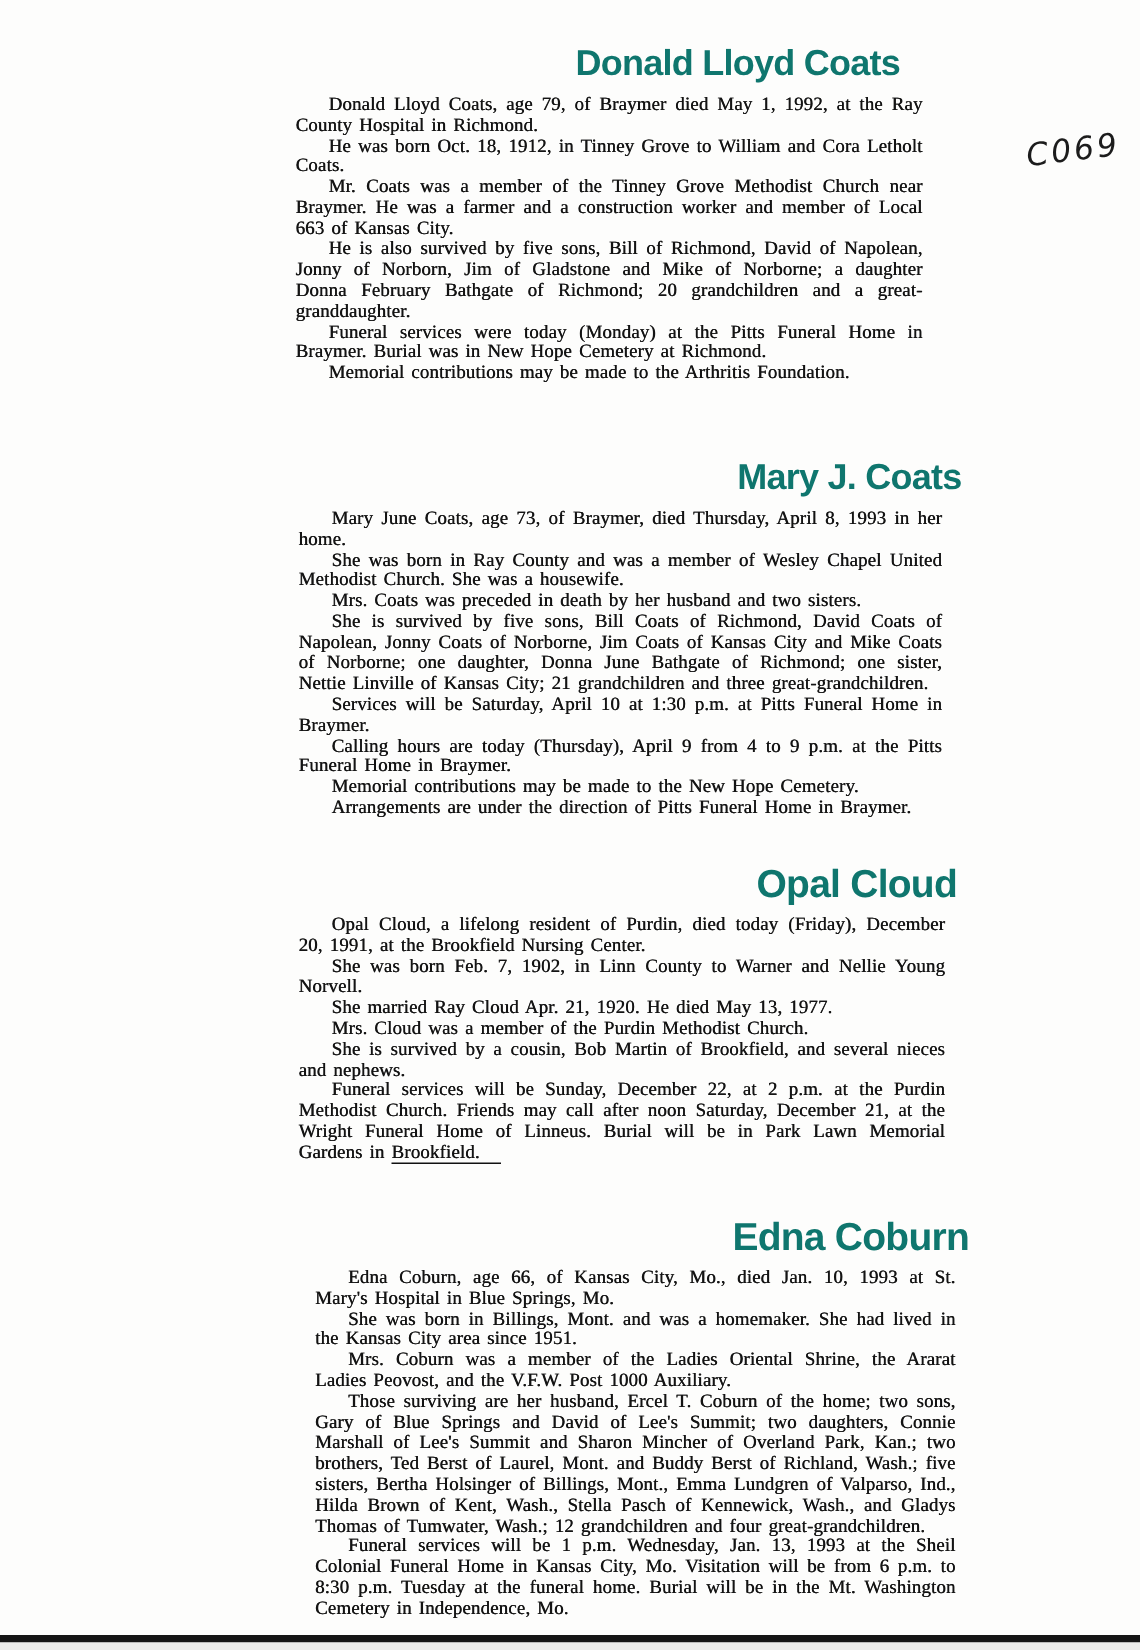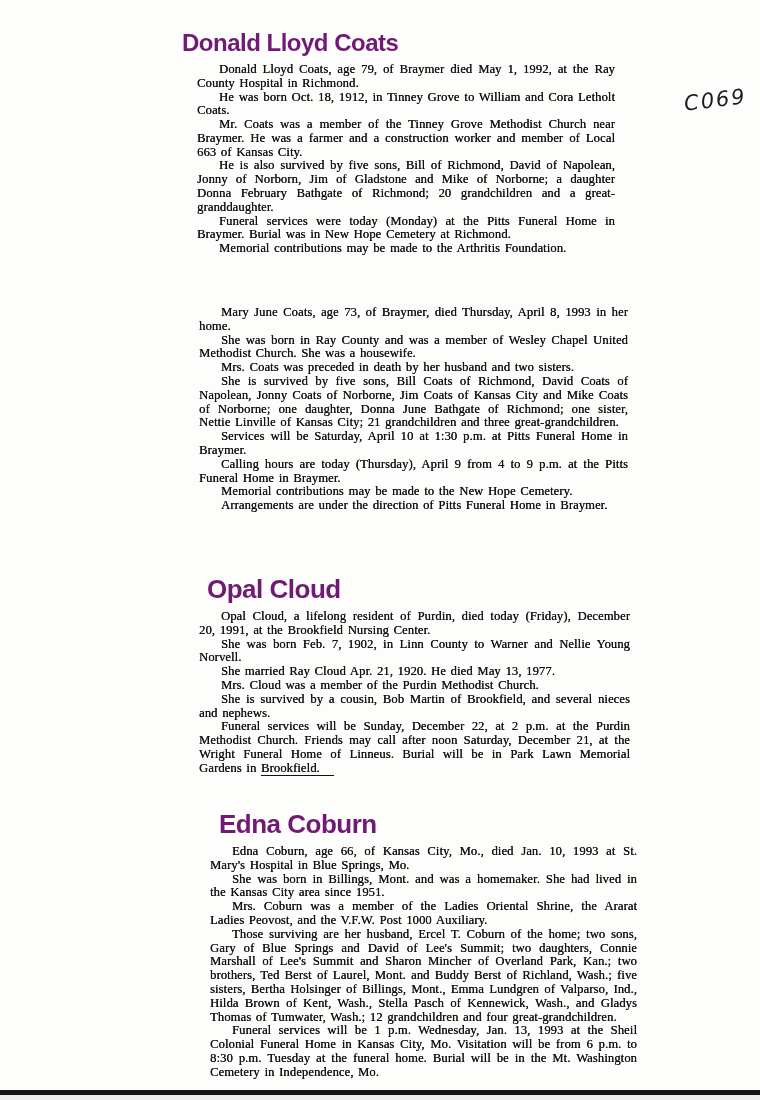--- a/index.html
+++ b/index.html
@@ -3,22 +3,22 @@
 <meta charset="utf-8">
 <style>
   html,body{margin:0;padding:0;}
   body{
     width:760px;height:1100px;position:relative;background:#fdfdfc;
     font-family:"Liberation Serif", serif;color:#141414;overflow:hidden;
   }
   .page{position:absolute;inset:0;background:#fdfdfc;}
   .obit{position:absolute;}
   .obit h1{
-    font-family:"Liberation Sans", sans-serif;font-weight:bold;color:#701a75;
-    text-align:left;margin:0 0 7px 0;letter-spacing:-0.5px;line-height:1.08;
+    font-family:"Liberation Sans", sans-serif;font-weight:bold;color:#0f766e;
+    text-align:right;margin:0 0 7px 0;letter-spacing:-0.5px;line-height:1.08;
   }
   .obit p{
     margin:0;text-align:justify;text-indent:22px;
     font-size:12.6px;line-height:13.8px;word-spacing:1.4px;letter-spacing:0.1px;
     text-shadow:0.25px 0 0 currentColor;
   }
   #obit1{left:197px;top:30px;width:418px;}
   #obit1 h1{font-size:24px;transform:translateX(-15px);}
   #obit2{left:199px;top:306px;width:429px;}
   #obit2 h1{font-size:24px;transform:translateX(13px);}
@@ -44,20 +44,21 @@
     <h1>Donald Lloyd Coats</h1>
     <p>Donald Lloyd Coats, age 79, of Braymer died May 1, 1992, at the Ray County Hospital in Richmond.</p>
     <p>He was born Oct. 18, 1912, in Tinney Grove to William and Cora Letholt Coats.</p>
     <p>Mr. Coats was a member of the Tinney Grove Methodist Church near Braymer. He was a farmer and a construction worker and member of Local 663 of Kansas City.</p>
     <p>He is also survived by five sons, Bill of Richmond, David of Napolean, Jonny of Norborn, Jim of Gladstone and Mike of Norborne; a daughter Donna February Bathgate of Richmond; 20 grandchildren and a great-granddaughter.</p>
     <p>Funeral services were today (Monday) at the Pitts Funeral Home in Braymer. Burial was in New Hope Cemetery at Richmond.</p>
     <p>Memorial contributions may be made to the Arthritis Foundation.</p>
   </section>
 
   <section class="obit" id="obit2">
+    <h1>Mary J. Coats</h1>
     <p>Mary June Coats, age 73, of Braymer, died Thursday, April 8, 1993 in her home.</p>
     <p>She was born in Ray County and was a member of Wesley Chapel United Methodist Church. She was a housewife.</p>
     <p>Mrs. Coats was preceded in death by her husband and two sisters.</p>
     <p>She is survived by five sons, Bill Coats of Richmond, David Coats of Napolean, Jonny Coats of Norborne, Jim Coats of Kansas City and Mike Coats of Norborne; one daughter, Donna June Bathgate of Richmond; one sister, Nettie Linville of Kansas City; 21 grandchildren and three great-grandchildren.</p>
     <p>Services will be Saturday, April 10 at 1:30 p.m. at Pitts Funeral Home in Braymer.</p>
     <p>Calling hours are today (Thursday), April 9 from 4 to 9 p.m. at the Pitts Funeral Home in Braymer.</p>
     <p>Memorial contributions may be made to the New Hope Cemetery.</p>
     <p>Arrangements are under the direction of Pitts Funeral Home in Braymer.</p>
   </section>
 

